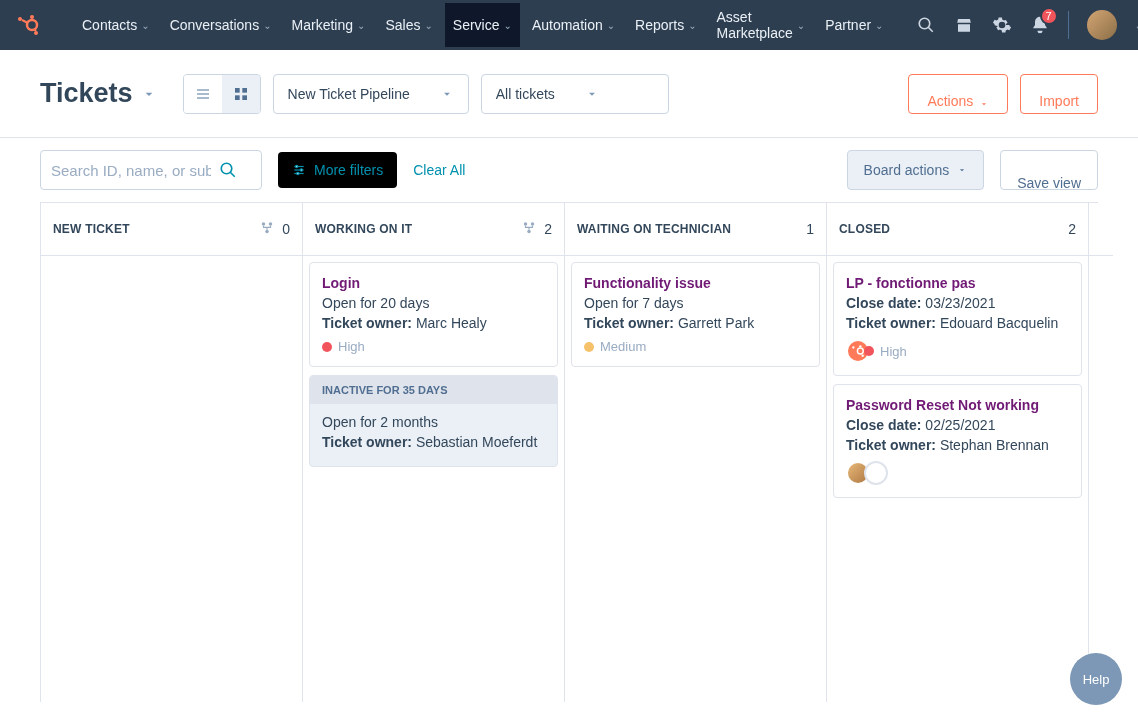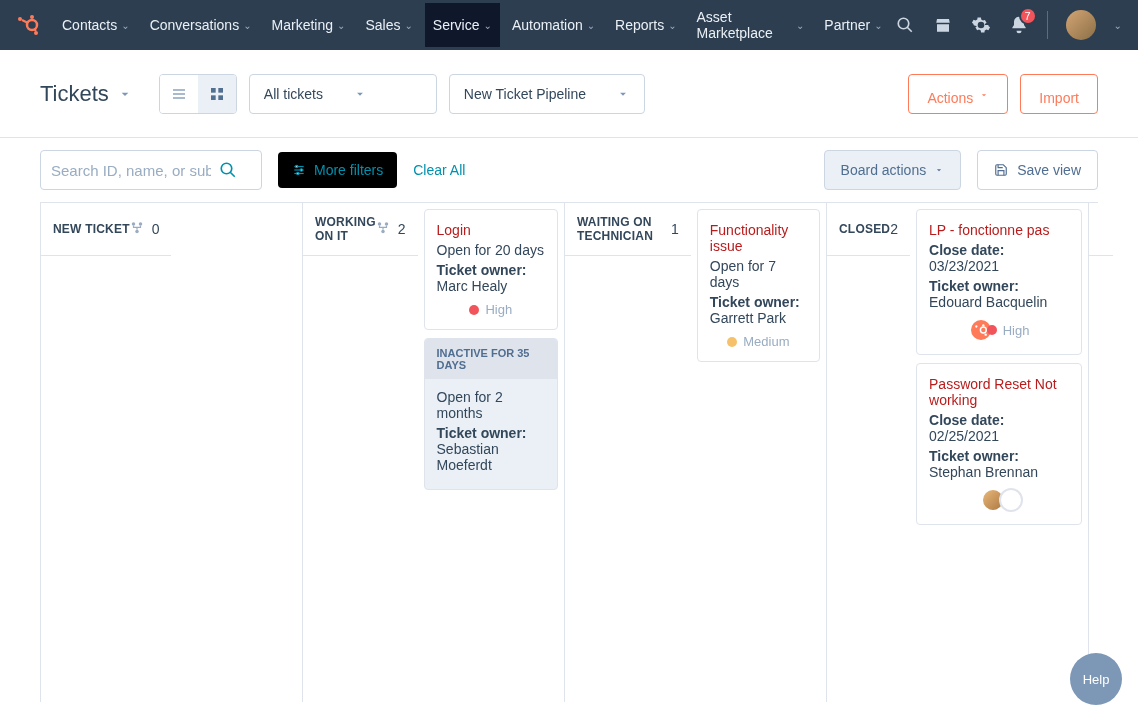--- a/index.html
+++ b/index.html
@@ -1,66 +1,66 @@
 <!DOCTYPE html>
 <html><head>
 <meta charset="utf-8">
 <style>
 * { box-sizing: border-box; margin: 0; padding: 0; }
 body { font-family: -apple-system, BlinkMacSystemFont, "Segoe UI", Helvetica, Arial, sans-serif; font-size: 14px; color: #33475b; background: #fff; width: 1138px; }
-.topbar { background: #2d3e50; height: 50px; display: flex; align-items: center; padding: 15px 16px; gap: 4px; justify-content: space-between; }
+.topbar { background: #2d3e50; height: 50px; display: flex; align-items: center; padding: 15px 16px; gap: 24px; justify-content: space-between; }
 .logo { width: 24px; height: 24px; margin-right: 10px; }
 .nav { display: flex; gap: 4px; flex: 1; }
 .nav-item { color: #eaf0f6; font-size: 14px; padding: 6px 8px; cursor: pointer; display: flex; align-items: center; gap: 4px; }
 .nav-item.active { background: #0f172a; }
 .nav-right { display: flex; align-items: center; gap: 18px; }
 .icon-btn { width: 20px; height: 20px; cursor: pointer; display: flex; align-items: center; justify-content: center; }
 .notif-wrap { position: relative; }
 .notif-badge { position: absolute; top: -8px; right: -8px; background: #f2545b; color: #fff; border-radius: 10px; min-width: 18px; height: 18px; font-size: 11px; display: flex; align-items: center; justify-content: center; border: 2px solid #2d3e50;}
 .avatar { width: 30px; height: 30px; border-radius: 50%; background: linear-gradient(135deg,#d4a574,#8b6f47); }
 .divider-v { width: 1px; height: 28px; background: #516f90; }
 .chev { font-size: 10px; color: #99acc2; }
 
 .toolbar { height: 88px; display: flex; align-items: center; padding: 0 40px; gap: 12px; border-bottom: 1px solid #dfe3eb; }
 .title-wrap { display: flex; align-items: center; gap: 8px; margin-right: 14px; }
-.page-title { font-size: 22px; color: #33475b; font-weight: 400; text-align: right; }
+.page-title { font-size: 27px; color: #33475b; font-weight: 700; text-align: right; }
 .title-caret { color: #7c98b6; }
 .view-toggle { display: flex; border: 1px solid #cbd6e2; border-radius: 4px; overflow: hidden; }
 .view-btn { width: 38px; height: 38px; display: flex; align-items: center; justify-content: center; cursor: pointer; background: #fff; }
 .view-btn.active { background: #eaf0f6; }
 .dd { height: 40px; border: 1px solid #cbd6e2; border-radius: 4px; padding: 0 14px; display: flex; align-items: center; gap: 30px; cursor: pointer; background: #fff; }
 .dd .caret { color: #7c98b6; }
 .spacer { flex: 1; }
-.btn { height: 40px; padding: 15px 18px; border-radius: 4px; font-size: 14px; display: flex; align-items: flex-start; gap: 6px; cursor: pointer; border: 1px solid; }
+.btn { height: 40px; padding: 4px 18px; border-radius: 4px; font-size: 14px; display: flex; align-items: flex-end; gap: 6px; cursor: pointer; border: 1px solid; }
 .btn-outline { border-color: #ff7a59; color: #ff7a59; background: #fff; }
 .btn-primary { background: #ff7a59; color: #fff; border-color: #ff7a59; }
 
 .filterbar { height: 64px; display: flex; align-items: center; padding: 0 40px; gap: 16px; }
 .search { height: 40px; border: 1px solid #cbd6e2; border-radius: 4px; display: flex; align-items: center; padding: 0 10px; gap: 8px; width: 222px; }
 .search input { border: none; outline: none; font-size: 15px; width: 160px; color: #33475b; }
 .search input::placeholder { color: #99acc2; }
 .chip { height: 36px; padding: 0 14px; background: #000000; border-radius: 4px; display: flex; align-items: center; gap: 8px; color: #0091ae; font-weight: 500; cursor: pointer; }
 .link { color: #0091ae; font-weight: 500; cursor: pointer; }
 .btn-light { background: #eaf0f6; border: 1px solid #cbd6e2; color: #506e91; height: 40px; padding: 0 16px; border-radius: 4px; display: flex; align-items: center; gap: 8px; cursor: pointer; }
-.btn-ghost { background: #fff; border: 1px solid #cbd6e2; color: #506e91; height: 40px; padding: 0 16px; border-radius: 4px; display: flex; align-items: center; gap: 9px; cursor: pointer; }
+.btn-ghost { background: #fff; border: 1px solid #cbd6e2; color: #506e91; height: 40px; padding: 0 16px; border-radius: 4px; display: flex; align-items: center; gap: 24px; cursor: pointer; flex-direction: column; }
 
 .board { display: flex; padding-left: 40px; overflow: hidden; height: 500px; }
-.col { width: 262px; border-left: 1px solid #dfe3eb; border-top: 1px solid #dfe3eb; display: flex; flex-direction: row; flex-shrink: 0; }
+.col { width: 262px; border-left: 1px solid #dfe3eb; border-top: 1px solid #dfe3eb; display: flex; flex-direction: column; flex-shrink: 0; }
 .col-head { height: 53px; display: flex; align-items: center; justify-content: space-between; padding: 0 12px; border-bottom: 1px solid #dfe3eb; }
 .col-name { font-size: 12px; font-weight: 600; color: #33475b; letter-spacing: .2px; }
 .col-right { display: flex; align-items: center; gap: 8px; }
 .col-count { font-size: 14px; color: #33475b; }
 .col-body { padding: 6px; display: flex; flex-direction: column; gap: 8px; }
 .card { background: #fff; border: 1px solid #dfe3eb; border-radius: 4px; padding: 12px; font-size: 14px; cursor: pointer; }
 .card.inactive { background: #eaf0f6; }
 .inactive-hdr { background: #dfe3eb; margin: -12px -12px 10px -12px; padding: 8px 12px; font-size: 11px; font-weight: 600; color: #506e91; border-radius: 4px 4px 0 0;}
-.card-title { color: #b91c1c; font-weight: 400; margin-bottom: 4px; }
+.card-title { color: #701a75; font-weight: 700; margin-bottom: 4px; }
 .card-line { margin-bottom: 4px; }
 .bold { font-weight: 600; }
-.card-foot { display: flex; align-items: center; justify-content: center; margin-top: 8px; }
+.card-foot { display: flex; align-items: center; justify-content: flex-start; margin-top: 8px; }
 .assoc-avatars { display: flex; }
 .mini-avatar { width: 24px; height: 24px; border-radius: 50%; border: 2px solid #fff; margin-right: -6px; }
 .mini-avatar.orange { background: #ff7a59; display:flex; align-items:center; justify-content:center; }
 .mini-avatar.grey { background: #cbd6e2; color: #506e91; font-size: 10px; display:flex; align-items:center; justify-content:center;}
 .mini-avatar.photo { background: linear-gradient(135deg,#e8b878,#ad7843); }
 .mini-avatar.outline { background:#fff; border:2px solid #dfe3eb; }
 .priority { display: flex; align-items: center; gap: 6px; color: #99acc2; font-size: 13px; }
 .dot { width: 10px; height: 10px; border-radius: 50%; }
 .dot.high { background: #f2545b; }
 .dot.medium { background: #f5c26b; }
@@ -166,28 +166,28 @@
     </div>
     <div class="view-btn active">
       <svg width="16" height="16" viewBox="0 0 24 24" fill="#516f90">
           <rect x="3" y="3" width="7" height="7"></rect>
           <rect x="14" y="3" width="7" height="7"></rect>
           <rect x="3" y="14" width="7" height="7"></rect>
           <rect x="14" y="14" width="7" height="7"></rect>
         </svg>
     </div>
   </div>
+  <div class="dd" style="min-width:194px">
+    <span>New Ticket Pipeline</span>
+    <svg width="14" height="14" viewBox="0 0 24 24" fill="#7c98b6" class="caret">
+        <path d="M7 10l5 5 5-5z"></path>
+      </svg>
+  </div>
   <div class="dd" style="min-width:188px">
     <span>All tickets</span>
-    <svg width="14" height="14" viewBox="0 0 24 24" fill="#7c98b6" class="caret">
-        <path d="M7 10l5 5 5-5z"></path>
-      </svg>
-  </div>
-  <div class="dd" style="min-width:194px">
-    <span>New Ticket Pipeline</span>
     <svg width="14" height="14" viewBox="0 0 24 24" fill="#7c98b6" class="caret">
         <path d="M7 10l5 5 5-5z"></path>
       </svg>
   </div>
   <div class="spacer"></div>
   <div class="btn btn-outline">
     <span>Actions</span>
     <svg width="10" height="10" viewBox="0 0 24 24" fill="#ff7a59">
         <path d="M7 10l5 5 5-5z"></path>
       </svg>

